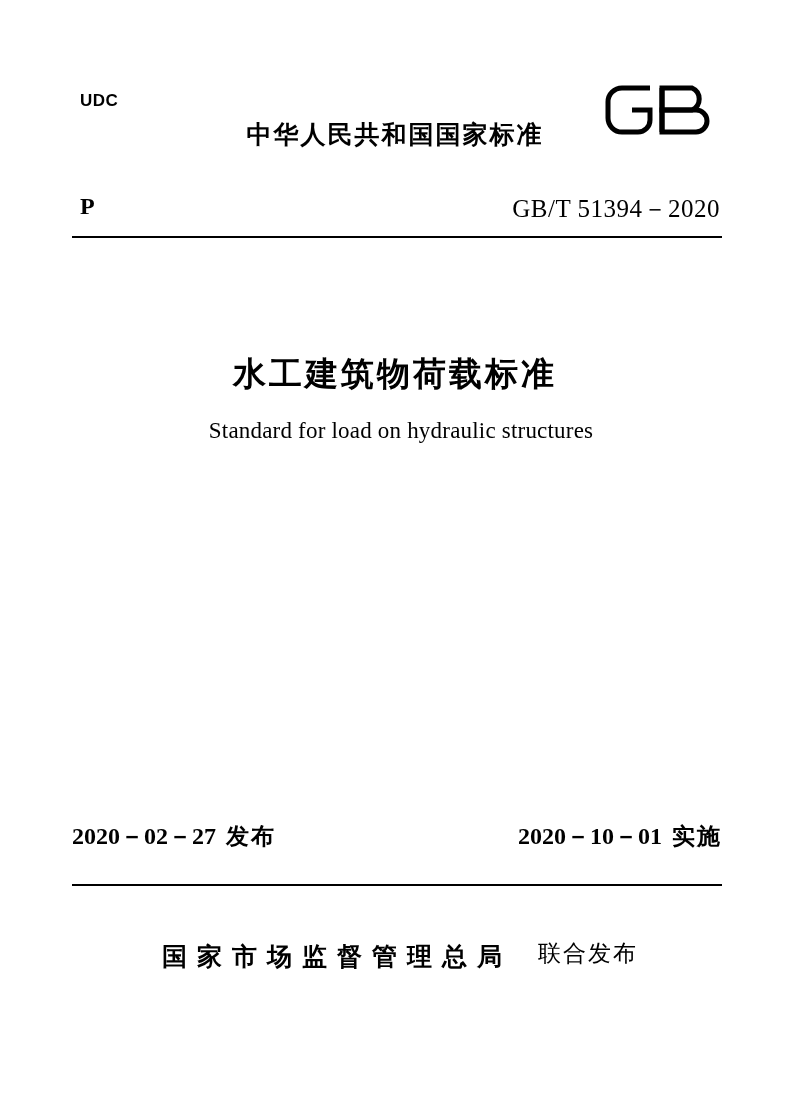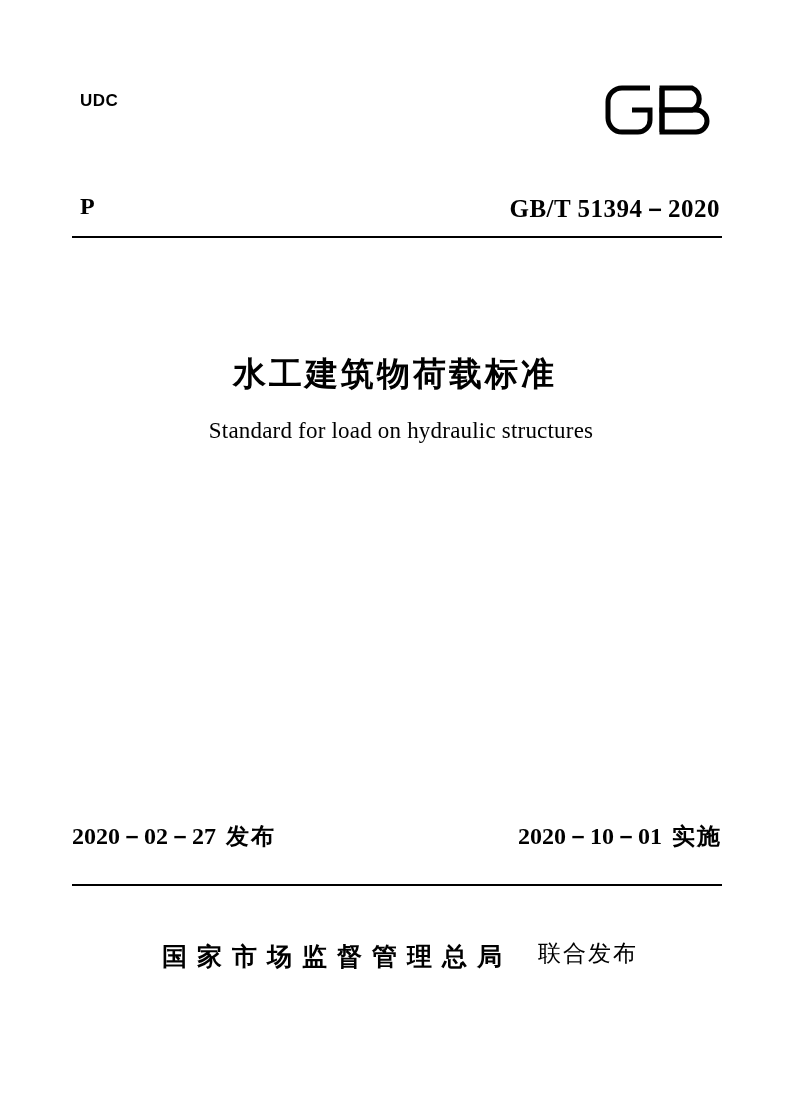--- a/index.html
+++ b/index.html
@@ -60,21 +60,21 @@
     font-family: "Liberation Serif", serif;
     font-weight: bold;
     font-size: 24px;
   }
 
   .std-number {
     position: absolute;
     right: 70px;
     top: 192px;
     font-family: "Liberation Serif", serif;
-    font-weight: bold;
+    font-weight: normal;
     font-size: 25px;
     letter-spacing: 0.5px;
   }
 
   .rule {
     position: absolute;
     left: 72px;
     right: 68px;
     height: 0;
     border-top: 2px solid #000;
@@ -174,20 +174,21 @@
         <path d="M62 14 H92 A12 12 0 0 1 92 36 H62 Z"></path>
         <path d="M62 36 H96 A11 11 0 0 1 96 58 H62 Z"></path>
         <path d="M62 14 V58"></path>
       </g>
       <g fill="none" stroke="#000" stroke-width="3">
         <path d="M32 36 H50"></path>
       </g>
     </svg>
   </div>
 
+  <div class="national-std">中华人民共和国国家标准</div>
 
   <div class="p-mark">P</div>
   <div class="std-number">GB/T 51394－2020</div>
 
   <div class="rule rule-top"></div>
 
   <div class="title-cn">水工建筑物荷载标准</div>
   <div class="title-en">Standard for load on hydraulic structures</div>
 
   <div class="dates">

